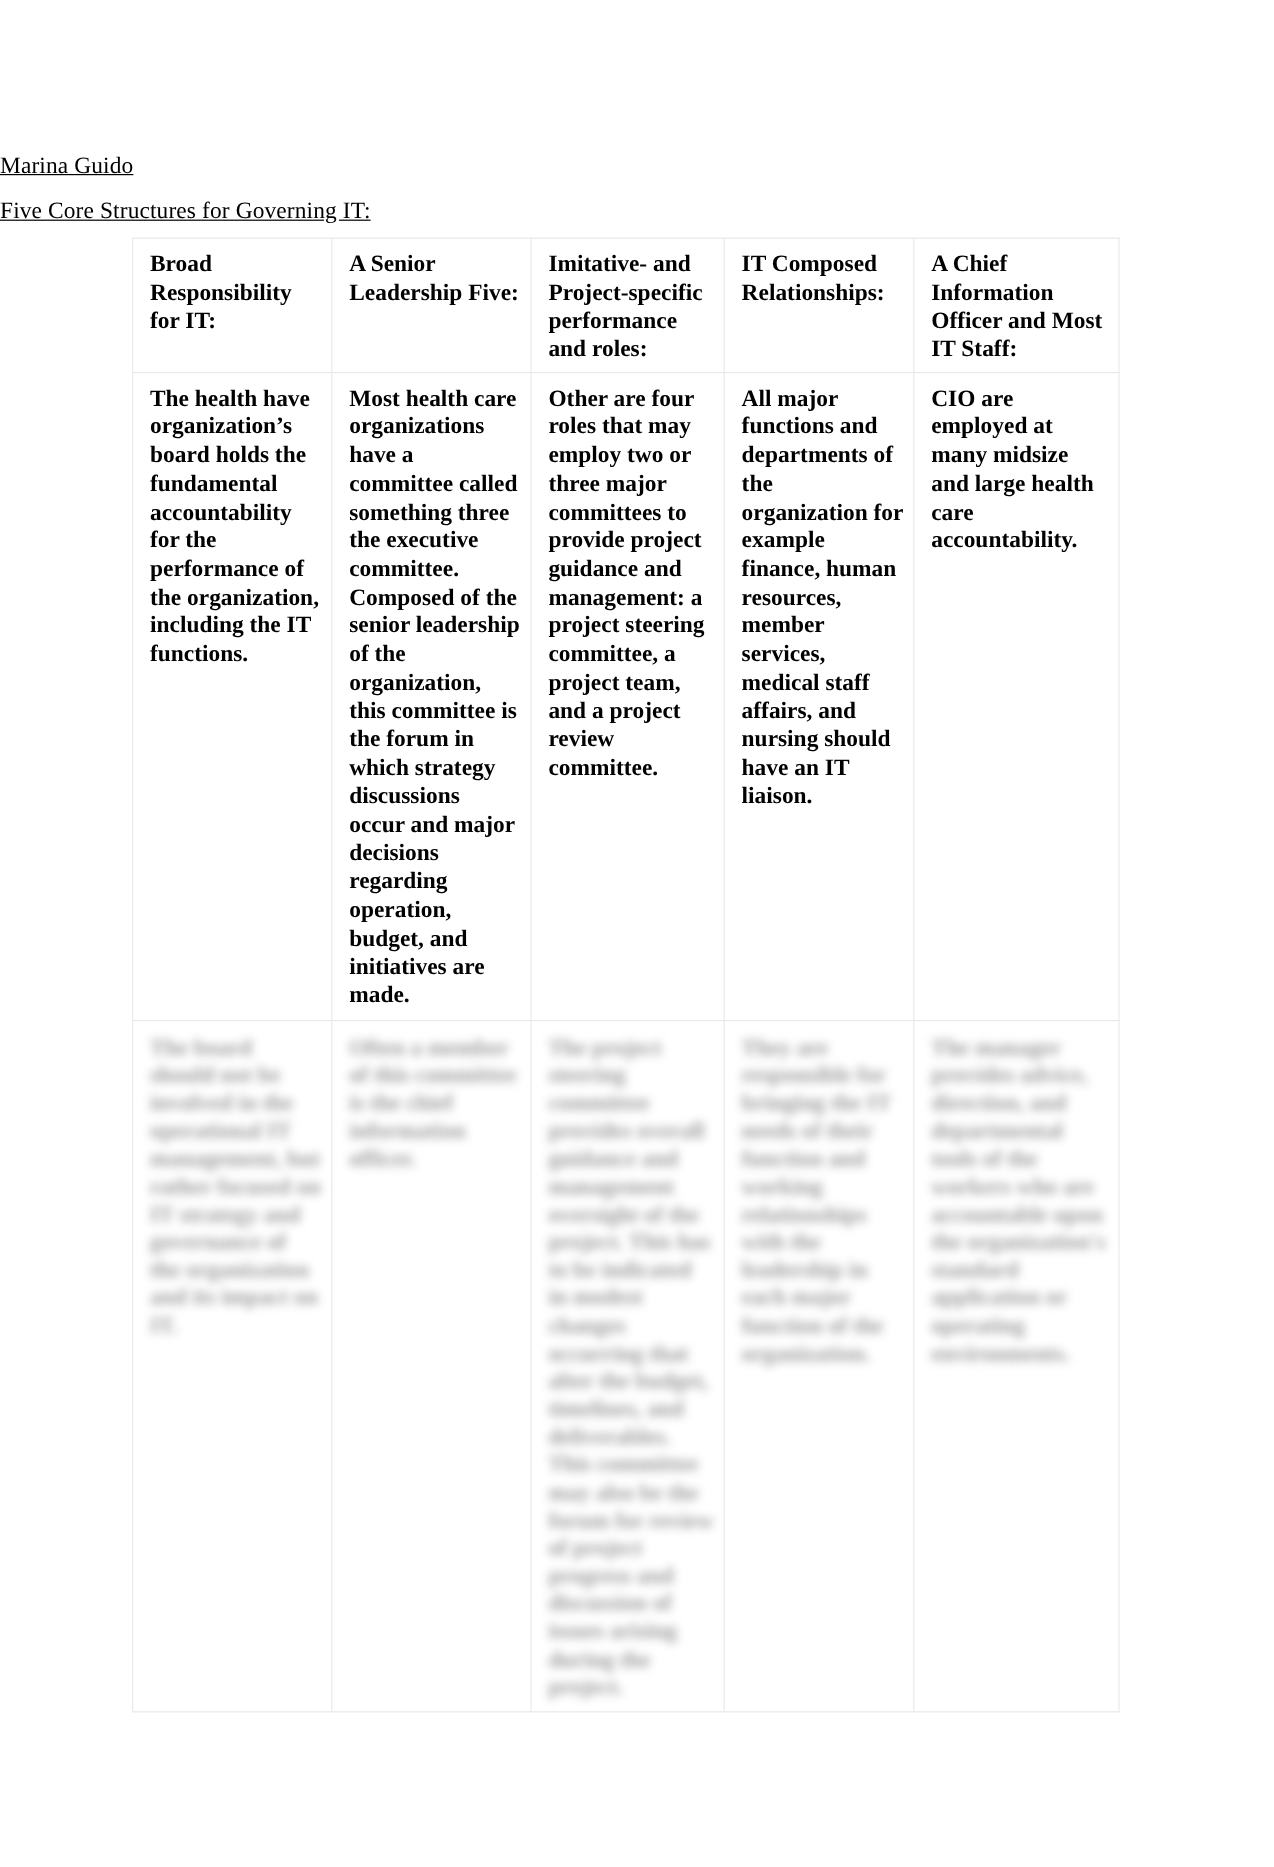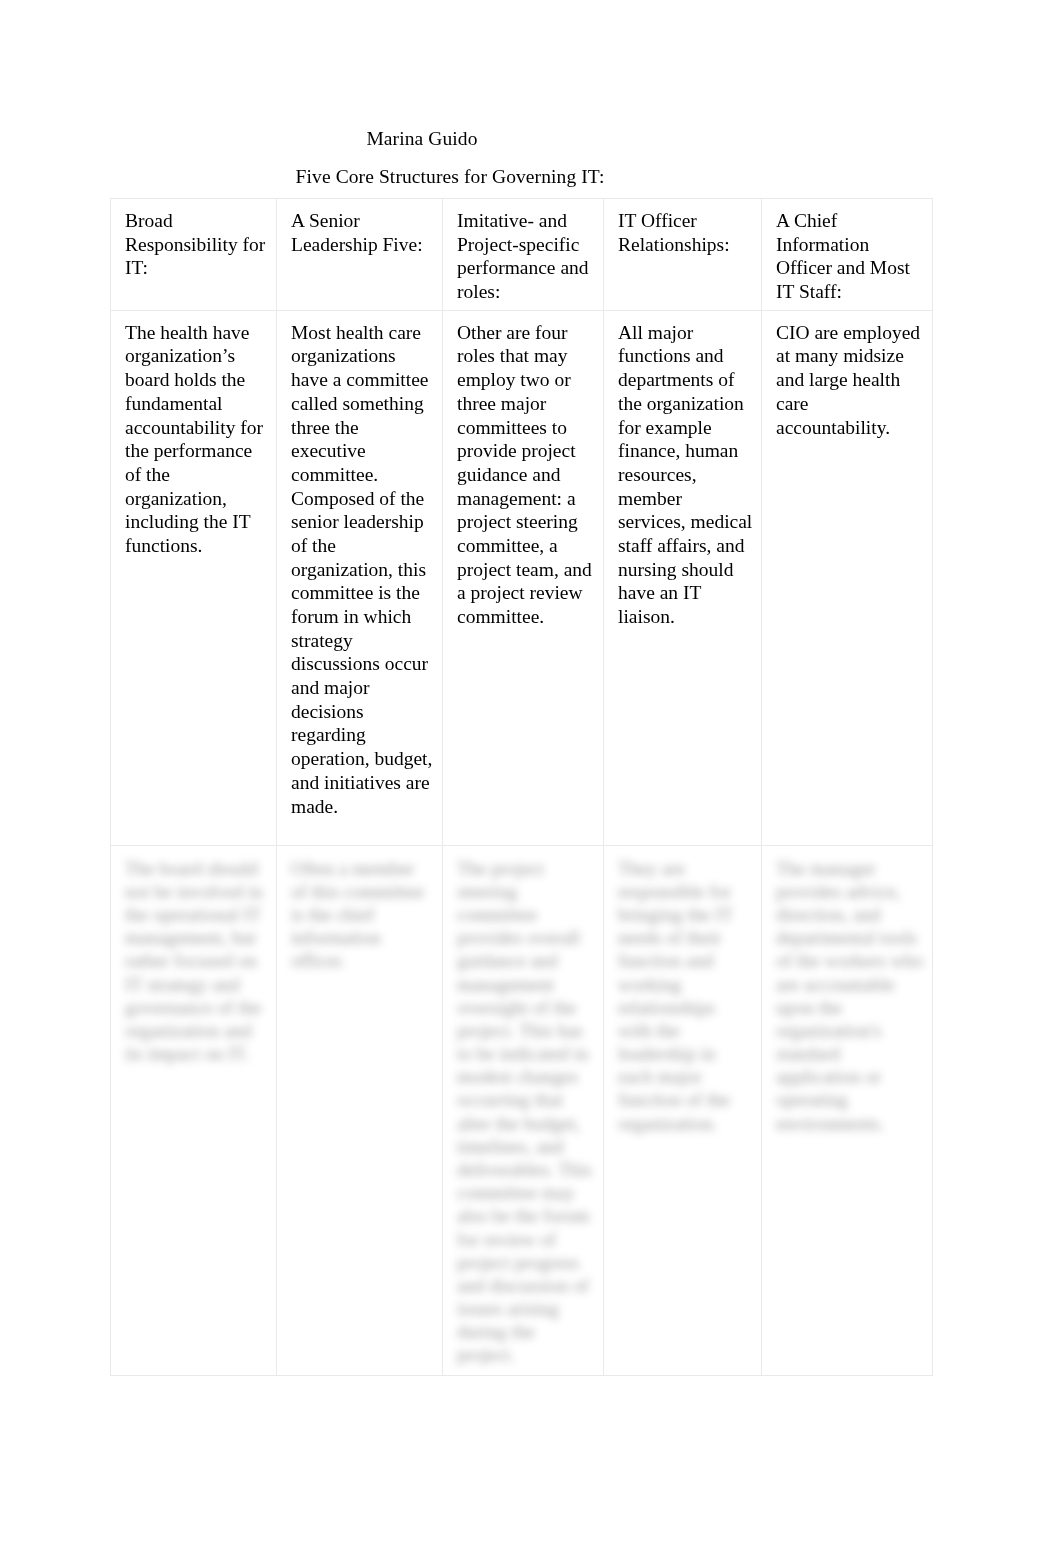--- a/index.html
+++ b/index.html
@@ -23,37 +23,38 @@
     left: 0;
     width: 1062px;
     height: 1556px;
     background: #ffffff;
   }
 
   .doc-heading {
     position: absolute;
     left: 0;
     width: 844px;
-    text-align: center;
     font-size: 19.5px;
     line-height: 1.32;
     letter-spacing: 0.1px;
+    text-decoration: underline;
   }
 
   #author-line { top: 126px; }
-  #title-line  { top: 164px; margin-left: 28px; }
+  #title-line  { top: 164px; }
 
   
   .grid {
     position: absolute;
     left: 110px;
     top: 198px;
     width: 822px;
     border-collapse: collapse;
     table-layout: fixed;
+    font-weight: bold;
   }
   .grid col.c1 { width: 166px; }
   .grid col.c2 { width: 166px; }
   .grid col.c3 { width: 161px; }
   .grid col.c4 { width: 158px; }
   .grid col.c5 { width: 171px; }
 
   .grid td {
     border: 1px solid #e9e9e9;
     vertical-align: top;
@@ -111,21 +112,21 @@
         <td>
             <span class="cell-text">Broad Responsibility for IT:</span>
           </td>
         <td>
             <span class="cell-text">A Senior Leadership Five:</span>
           </td>
         <td>
             <span class="cell-text">Imitative- and Project-specific performance and roles:</span>
           </td>
         <td>
-            <span class="cell-text">IT Officer Relationships:</span>
+            <span class="cell-text">IT Composed Relationships:</span>
           </td>
         <td>
             <span class="cell-text">A Chief Information Officer and Most IT Staff:</span>
           </td>
       </tr>
 
       <tr class="body-row">
         <td>
             <span class="cell-text">The health have organization’s board holds the fundamental accountability for the performance of the organization, including the IT functions.</span>
           </td>

